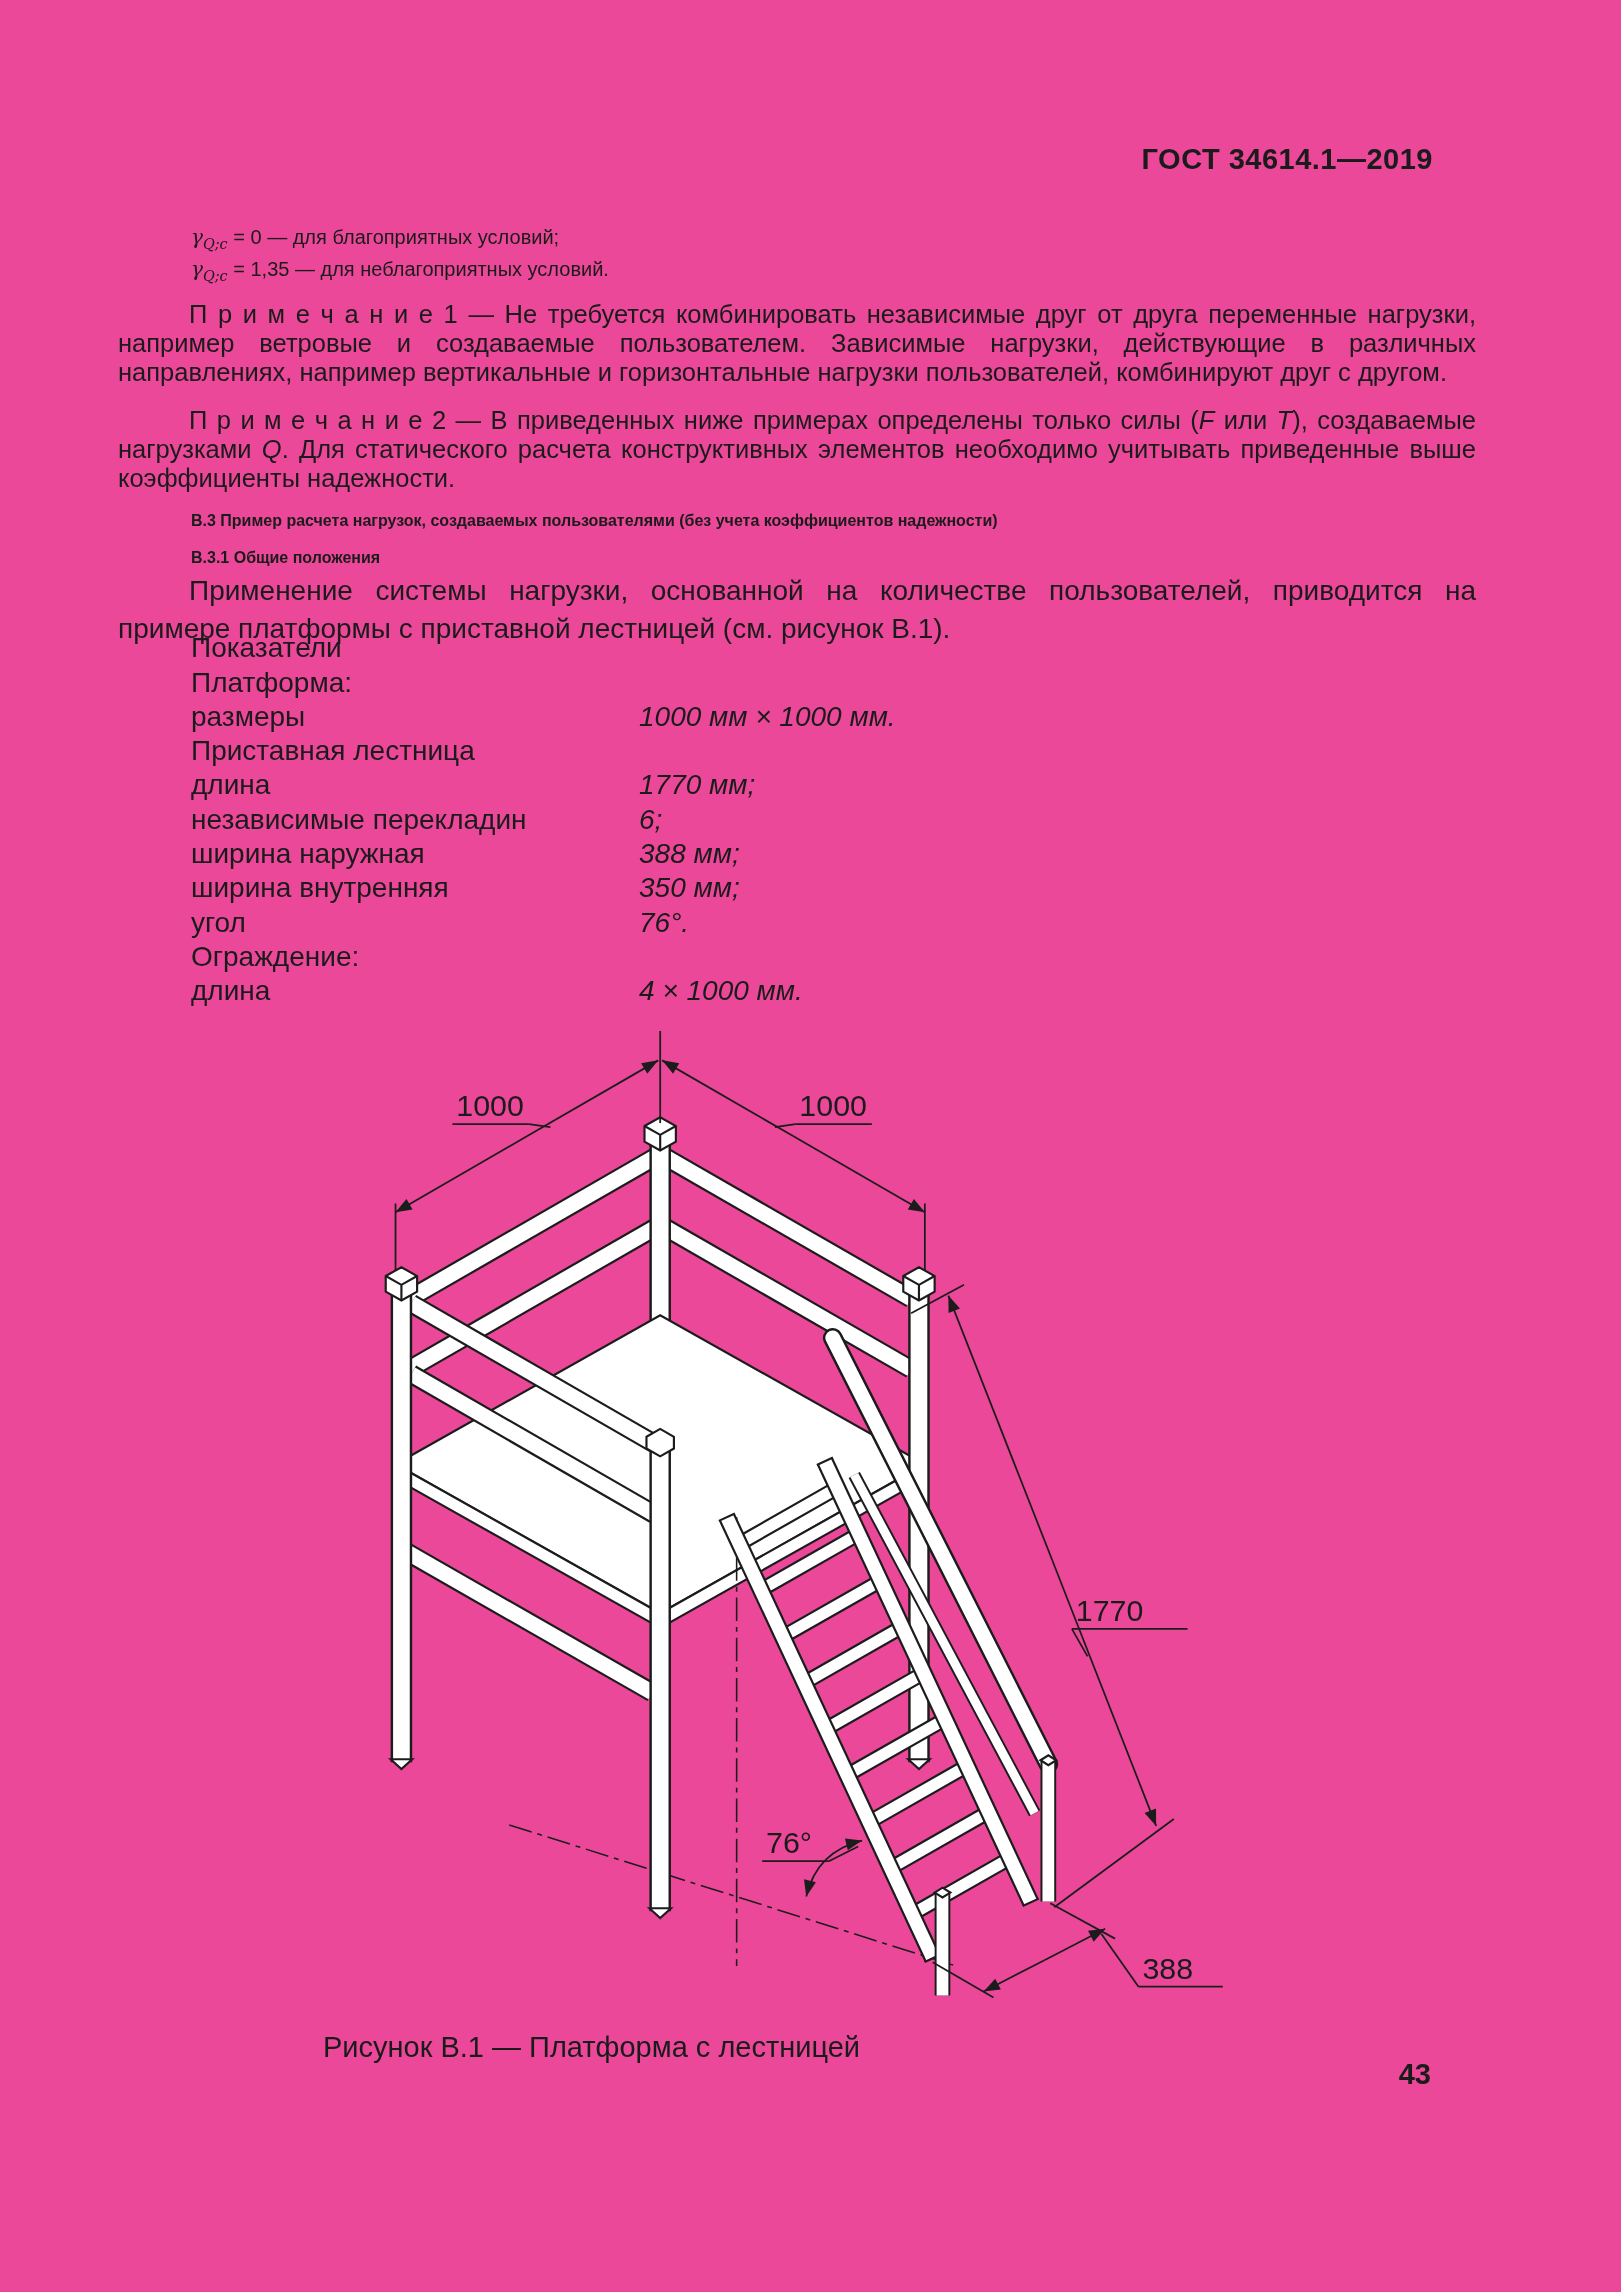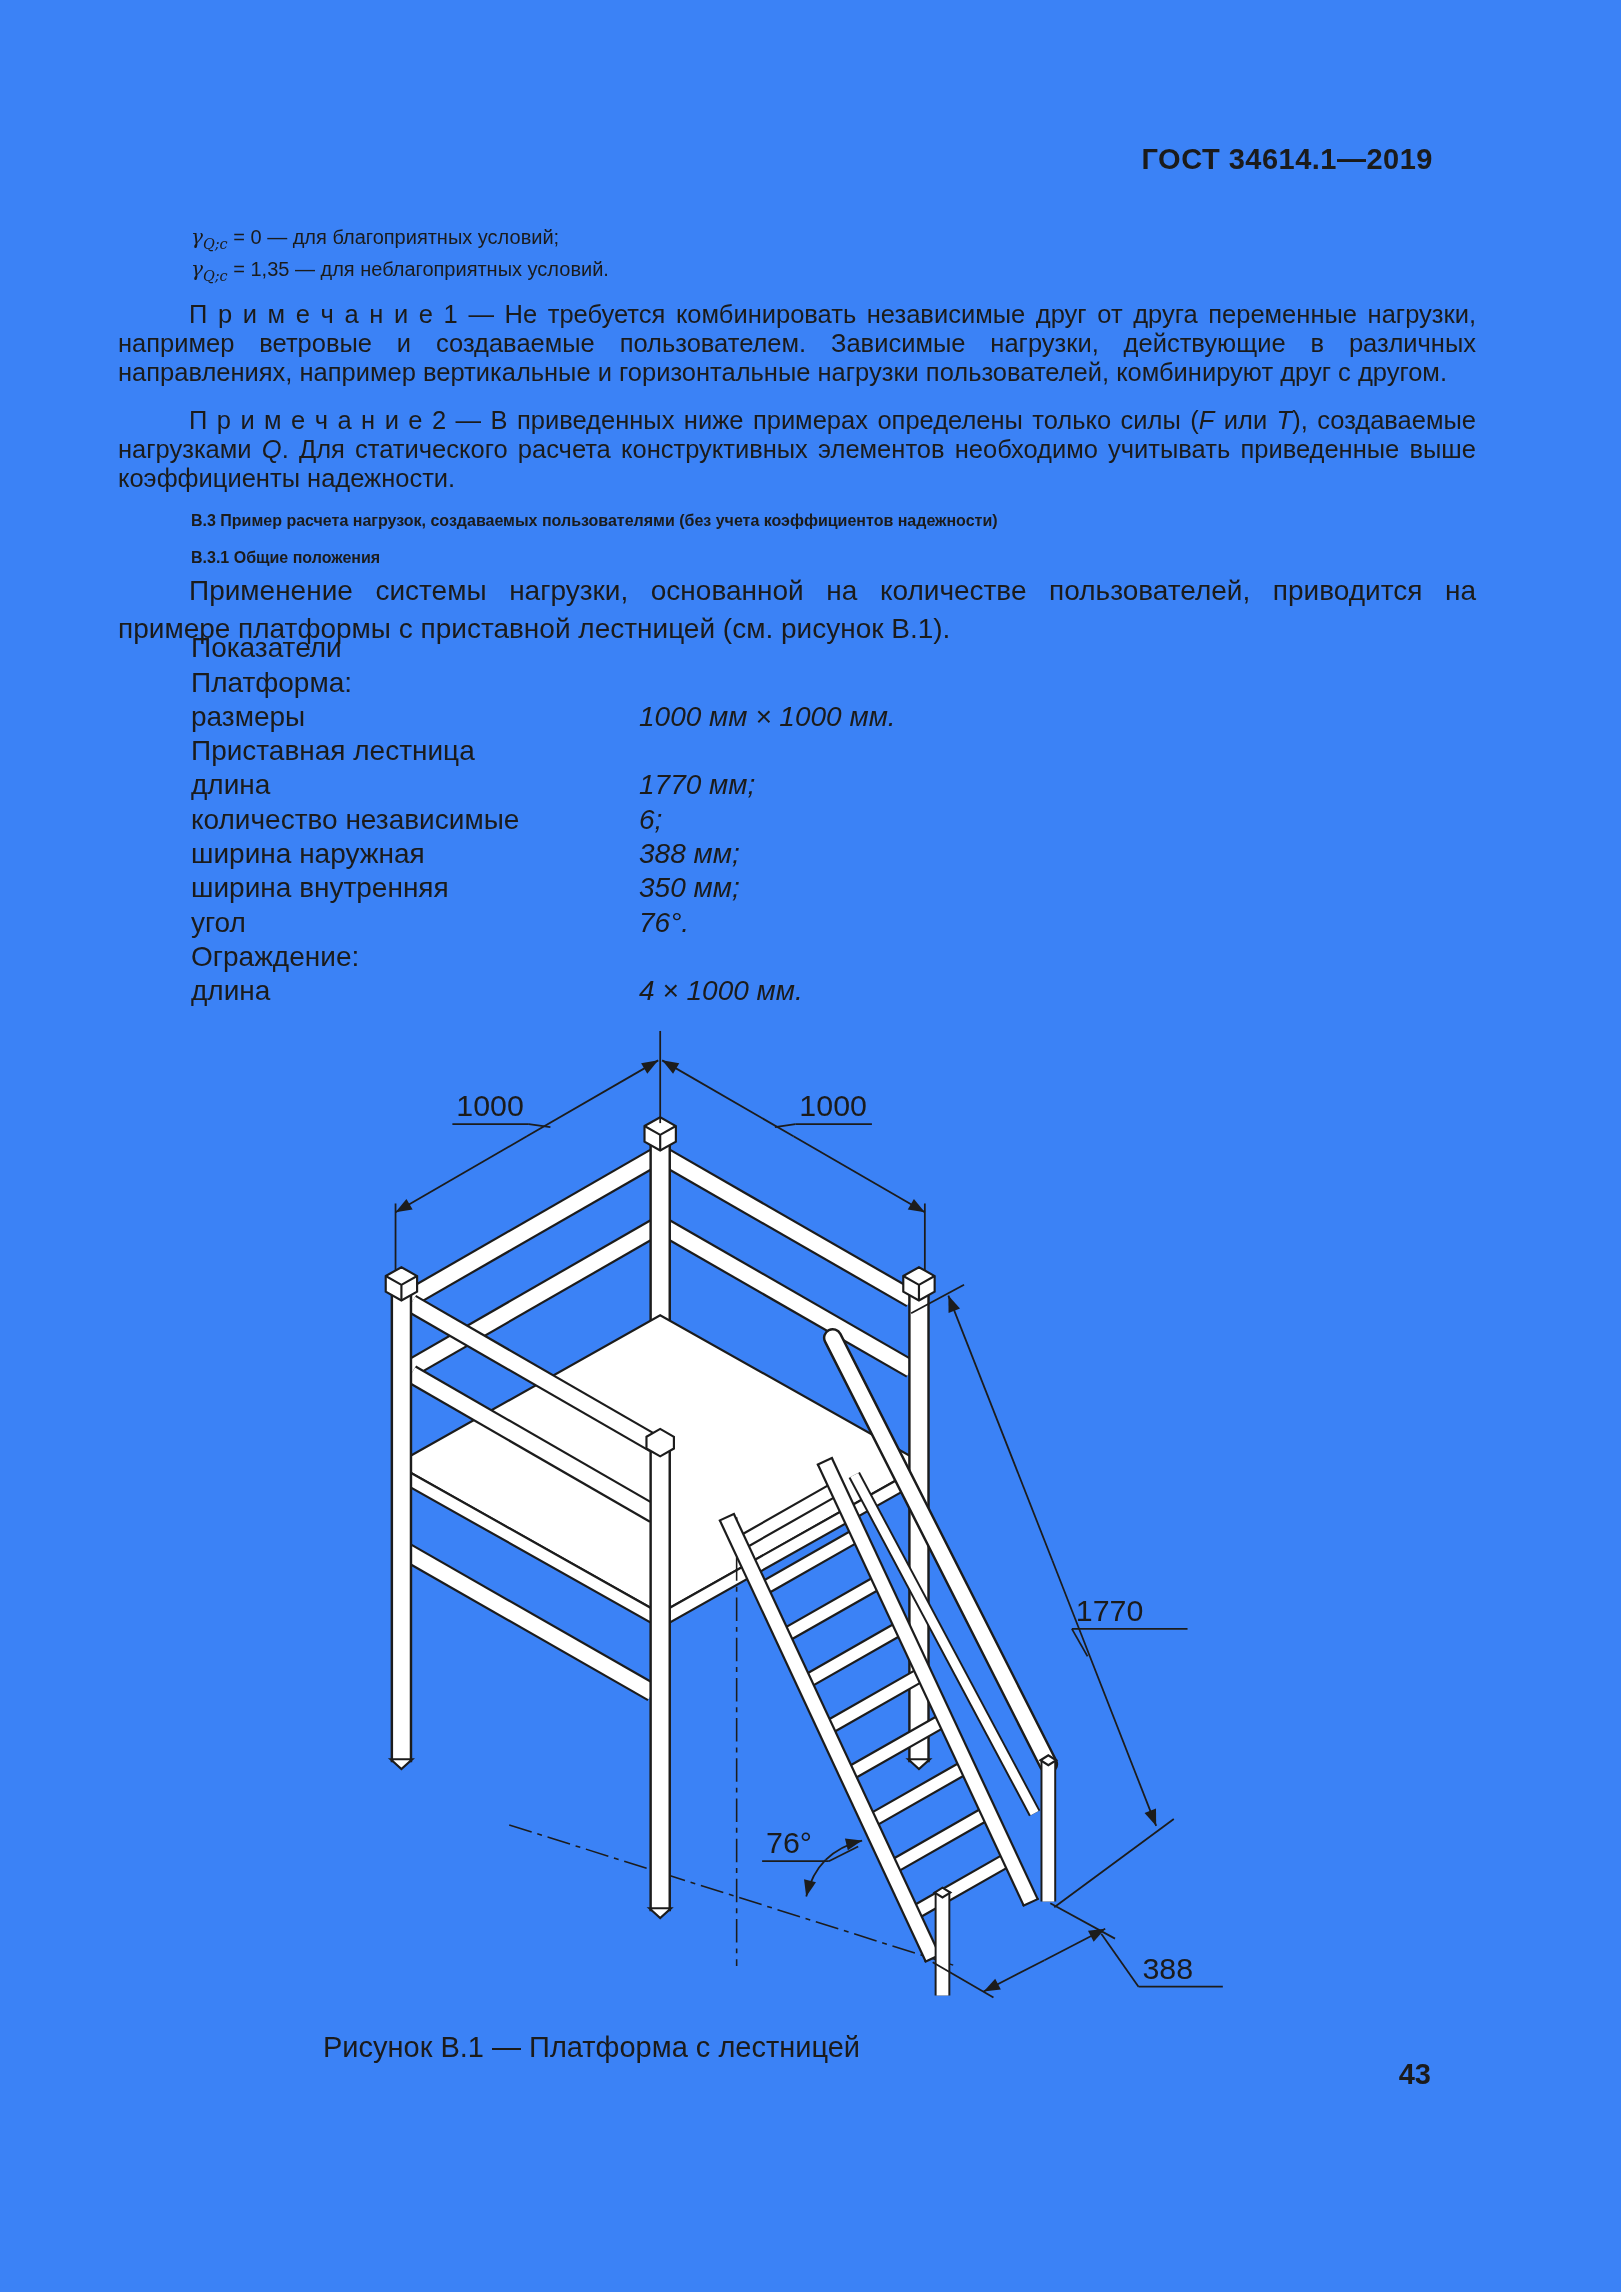--- a/index.html
+++ b/index.html
@@ -1,17 +1,17 @@
 <!DOCTYPE html>
 <html><head>
 <meta charset="utf-8">
 <style>
   html,body { margin:0; padding:0; background:#e8e8e8; }
   .page {
-    position:relative; width:1621px; height:2293px; background:#3b82f6;
+    position:relative; width:1621px; height:2293px; background:#ec4899;
     font-family:"Liberation Sans", sans-serif; color:#1b1b1b; margin:0 auto;
     overflow:hidden;
   }
   .abs { position:absolute; }
   .hdr { left:980px; top:143px; width:453px; text-align:right;
          font-size:29px; font-weight:bold; letter-spacing:0.5px; }
   .formula { left:191px; font-size:20px; }
   .f1 { top:225px; } .f2 { top:257px; }
   .sym { font-family:"DejaVu Serif", serif; font-style:italic; }
   sub.sym { font-size:0.72em; }
@@ -70,21 +70,21 @@
     </div>
   <div class="abs spec-row" style="top:735px">
       <span class="spec-label">Приставная лестница</span>
       <span class="spec-value"></span>
     </div>
   <div class="abs spec-row" style="top:769px">
       <span class="spec-label">длина</span>
       <span class="spec-value">1770 мм;</span>
     </div>
   <div class="abs spec-row" style="top:804px">
-      <span class="spec-label">количество независимые</span>
+      <span class="spec-label">независимые перекладин</span>
       <span class="spec-value">6;</span>
     </div>
   <div class="abs spec-row" style="top:838px">
       <span class="spec-label">ширина наружная</span>
       <span class="spec-value">388 мм;</span>
     </div>
   <div class="abs spec-row" style="top:872px">
       <span class="spec-label">ширина внутренняя</span>
       <span class="spec-value">350 мм;</span>
     </div>

